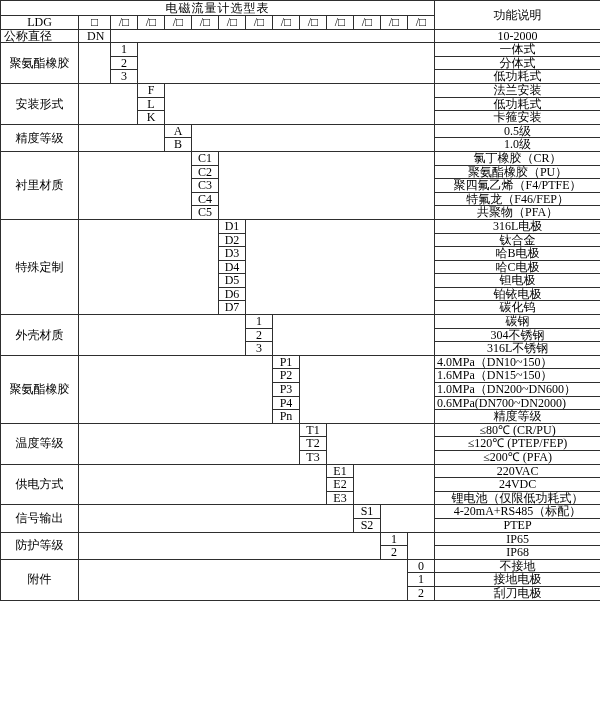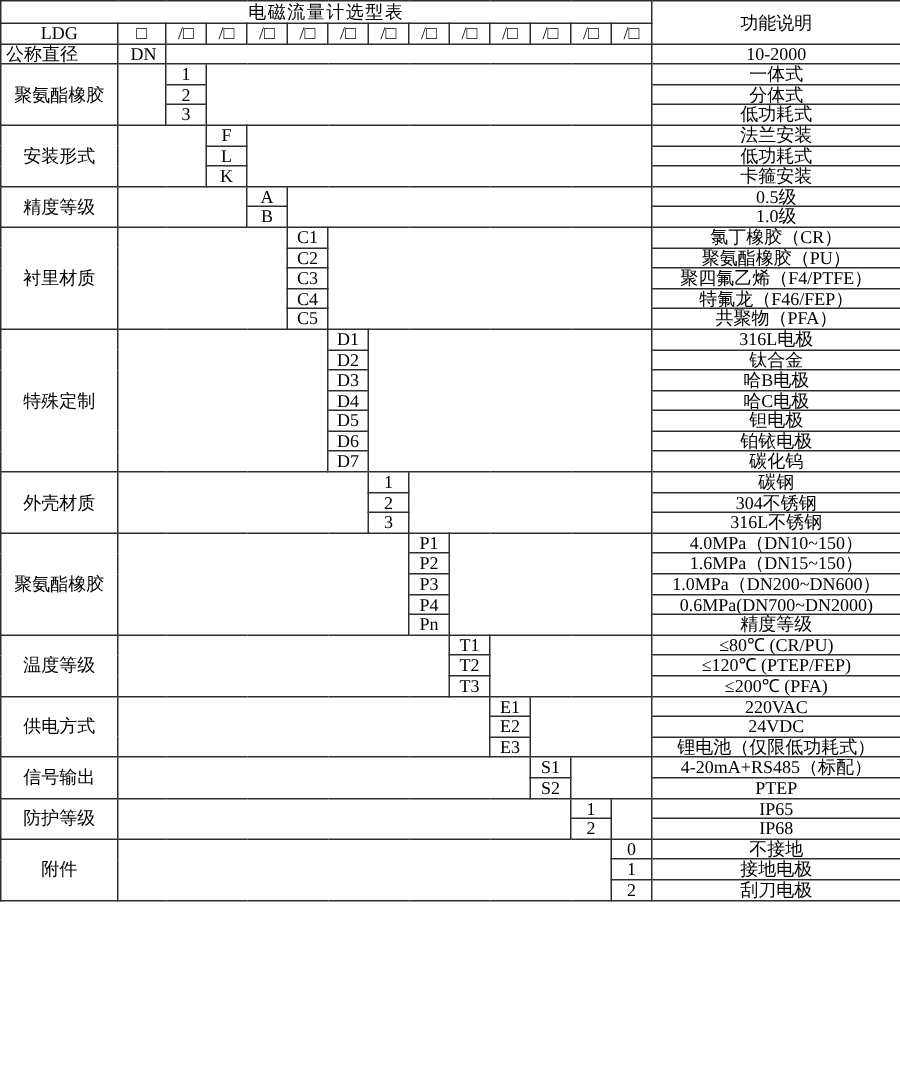--- a/index.html
+++ b/index.html
@@ -28,21 +28,21 @@
   tr.title-row { height: 15px; }
   td.title-cell { font-size: 13px; letter-spacing: 1px; }
   td.func-header { font-size: 13px; }
   td.prefix-cell { text-align: left; padding-left: 6px; font-family: Liberation Serif, serif; }
   td.code-head { padding: 0; }
   td.label-cell { font-size: 12px; }
   td.label-cell.left { text-align: left; padding-left: 3px; }
   td.code-cell { }
   td.code-cell.dn { text-align: left; padding-left: 8px; }
   td.desc-cell { }
-  td.desc-cell.left { text-align: center; padding-left: 2px; }
+  td.desc-cell.left { text-align: left; padding-left: 2px; }
   td.empty-cell { }
 </style>
 </head>
 <body>
 
 <table class="sel">
   <colgroup>
     <col style="width:78px">
     <col style="width:32px">
     <col span="12" style="width:27px">

